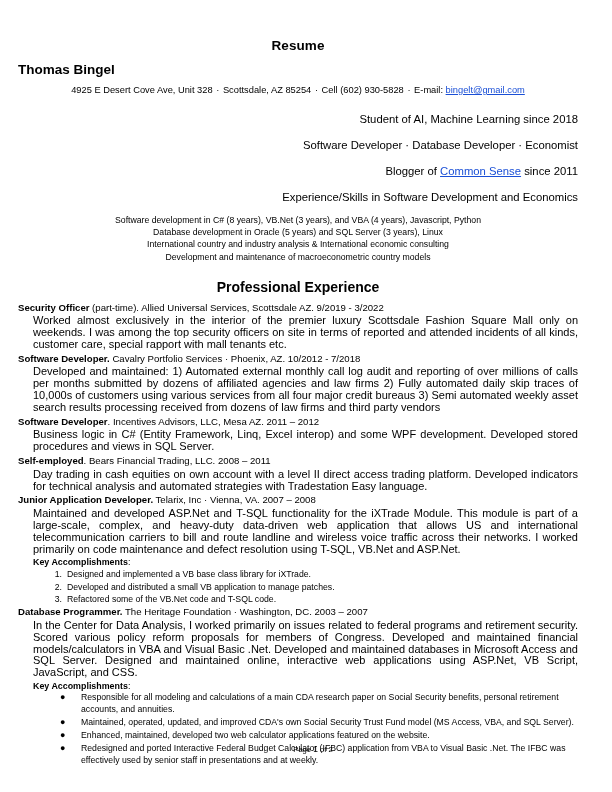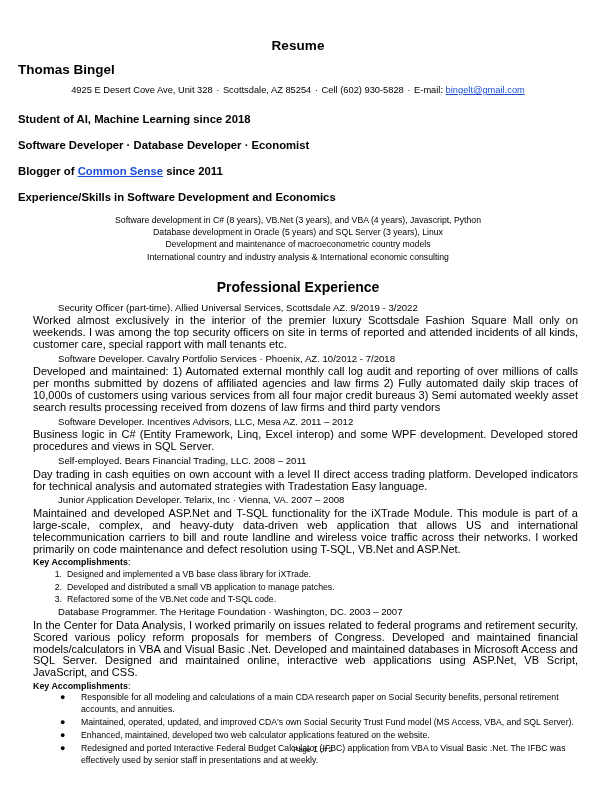--- a/index.html
+++ b/index.html
@@ -46,23 +46,23 @@
   .contact-line .sep {
     padding: 0 1px;
   }
   a.link {
     color: #1a4fd6;
     text-decoration: underline;
   }
 
   
   .headline {
-    text-align: left;
+    text-align: right;
     font-size: 11.3px;
-    font-weight: bold;
+    font-weight: normal;
     margin: 0 0 14px 0;
   }
   .headline.last {
     margin-bottom: 11px;
   }
 
   
   .skills {
     text-align: center;
     font-size: 8.7px;
@@ -80,22 +80,21 @@
   }
 
   
   .job { margin: 0 0 0 0; }
   .job-head {
     font-size: 9.6px;
     margin: 0 0 1px 0;
     line-height: 12.4px;
   }
   .job-head .role {
-    font-weight: normal;
-    margin-left: 40px;
+    font-weight: bold;
   }
   .job-head .rest {
     font-weight: normal;
   }
   .job-body {
     font-size: 11px;
     line-height: 11.9px;
     text-align: justify;
     margin: 0 0 2px 0;
     padding-left: 15px;
@@ -181,22 +180,22 @@
   <div class="headline">Student of AI, Machine Learning since 2018</div>
   <div class="headline">Software Developer · Database Developer · Economist</div>
   <div class="headline">
     <span>Blogger of </span><a class="link" href="#">Common Sense</a><span> since 2011</span>
   </div>
   <div class="headline last">Experience/Skills in Software Development and Economics</div>
 
   <div class="skills">
     <div>Software development in C# (8 years), VB.Net (3 years), and VBA (4 years), Javascript, Python</div>
     <div>Database development in Oracle (5 years) and SQL Server (3 years), Linux</div>
+    <div>International country and industry analysis &amp; International economic consulting</div>
     <div>Development and maintenance of macroeconometric country models</div>
-    <div>International country and industry analysis &amp; International economic consulting</div>
   </div>
 
   <div class="section-heading">Professional Experience</div>
 
   <div class="job">
     <div class="job-head">
       <span class="role">Security Officer</span><span class="rest"> (part-time). Allied Universal Services, Scottsdale AZ. 9/2019 - 3/2022</span>
     </div>
     <div class="job-body">Worked almost exclusively in the interior of the premier luxury Scottsdale Fashion Square Mall only on weekends.  I was among the top security officers on site in terms of reported and attended incidents of all kinds, customer care, special rapport with mall tenants etc.</div>
   </div>

